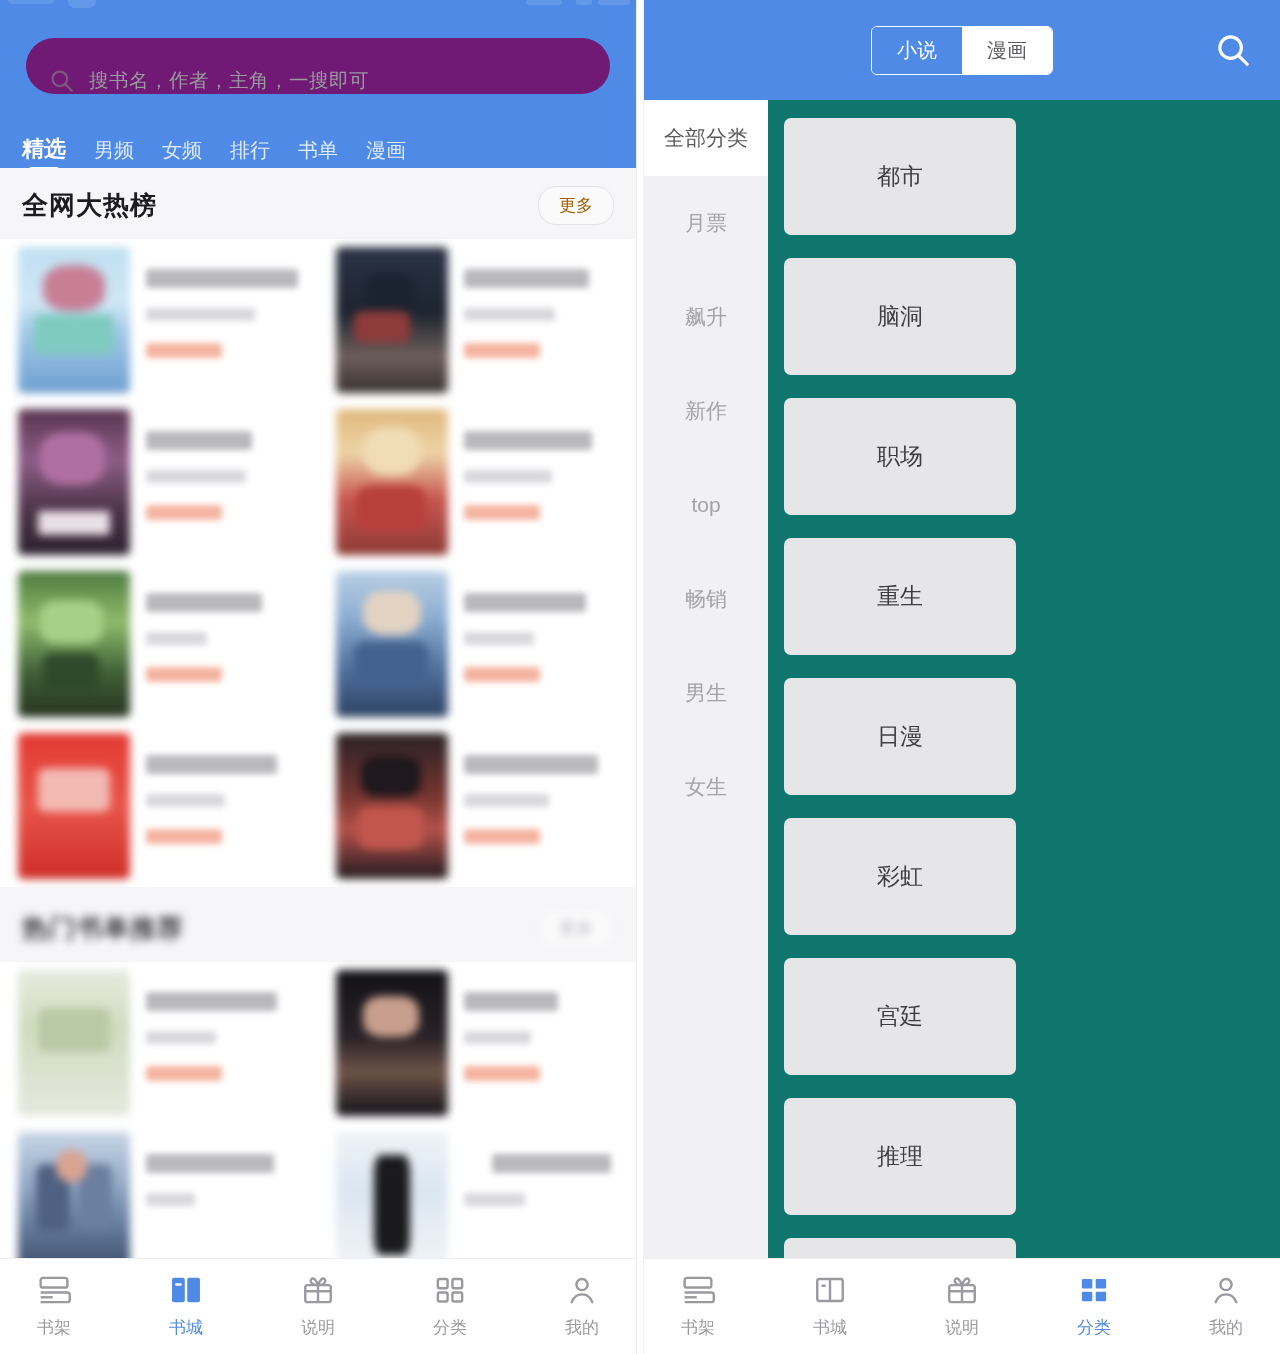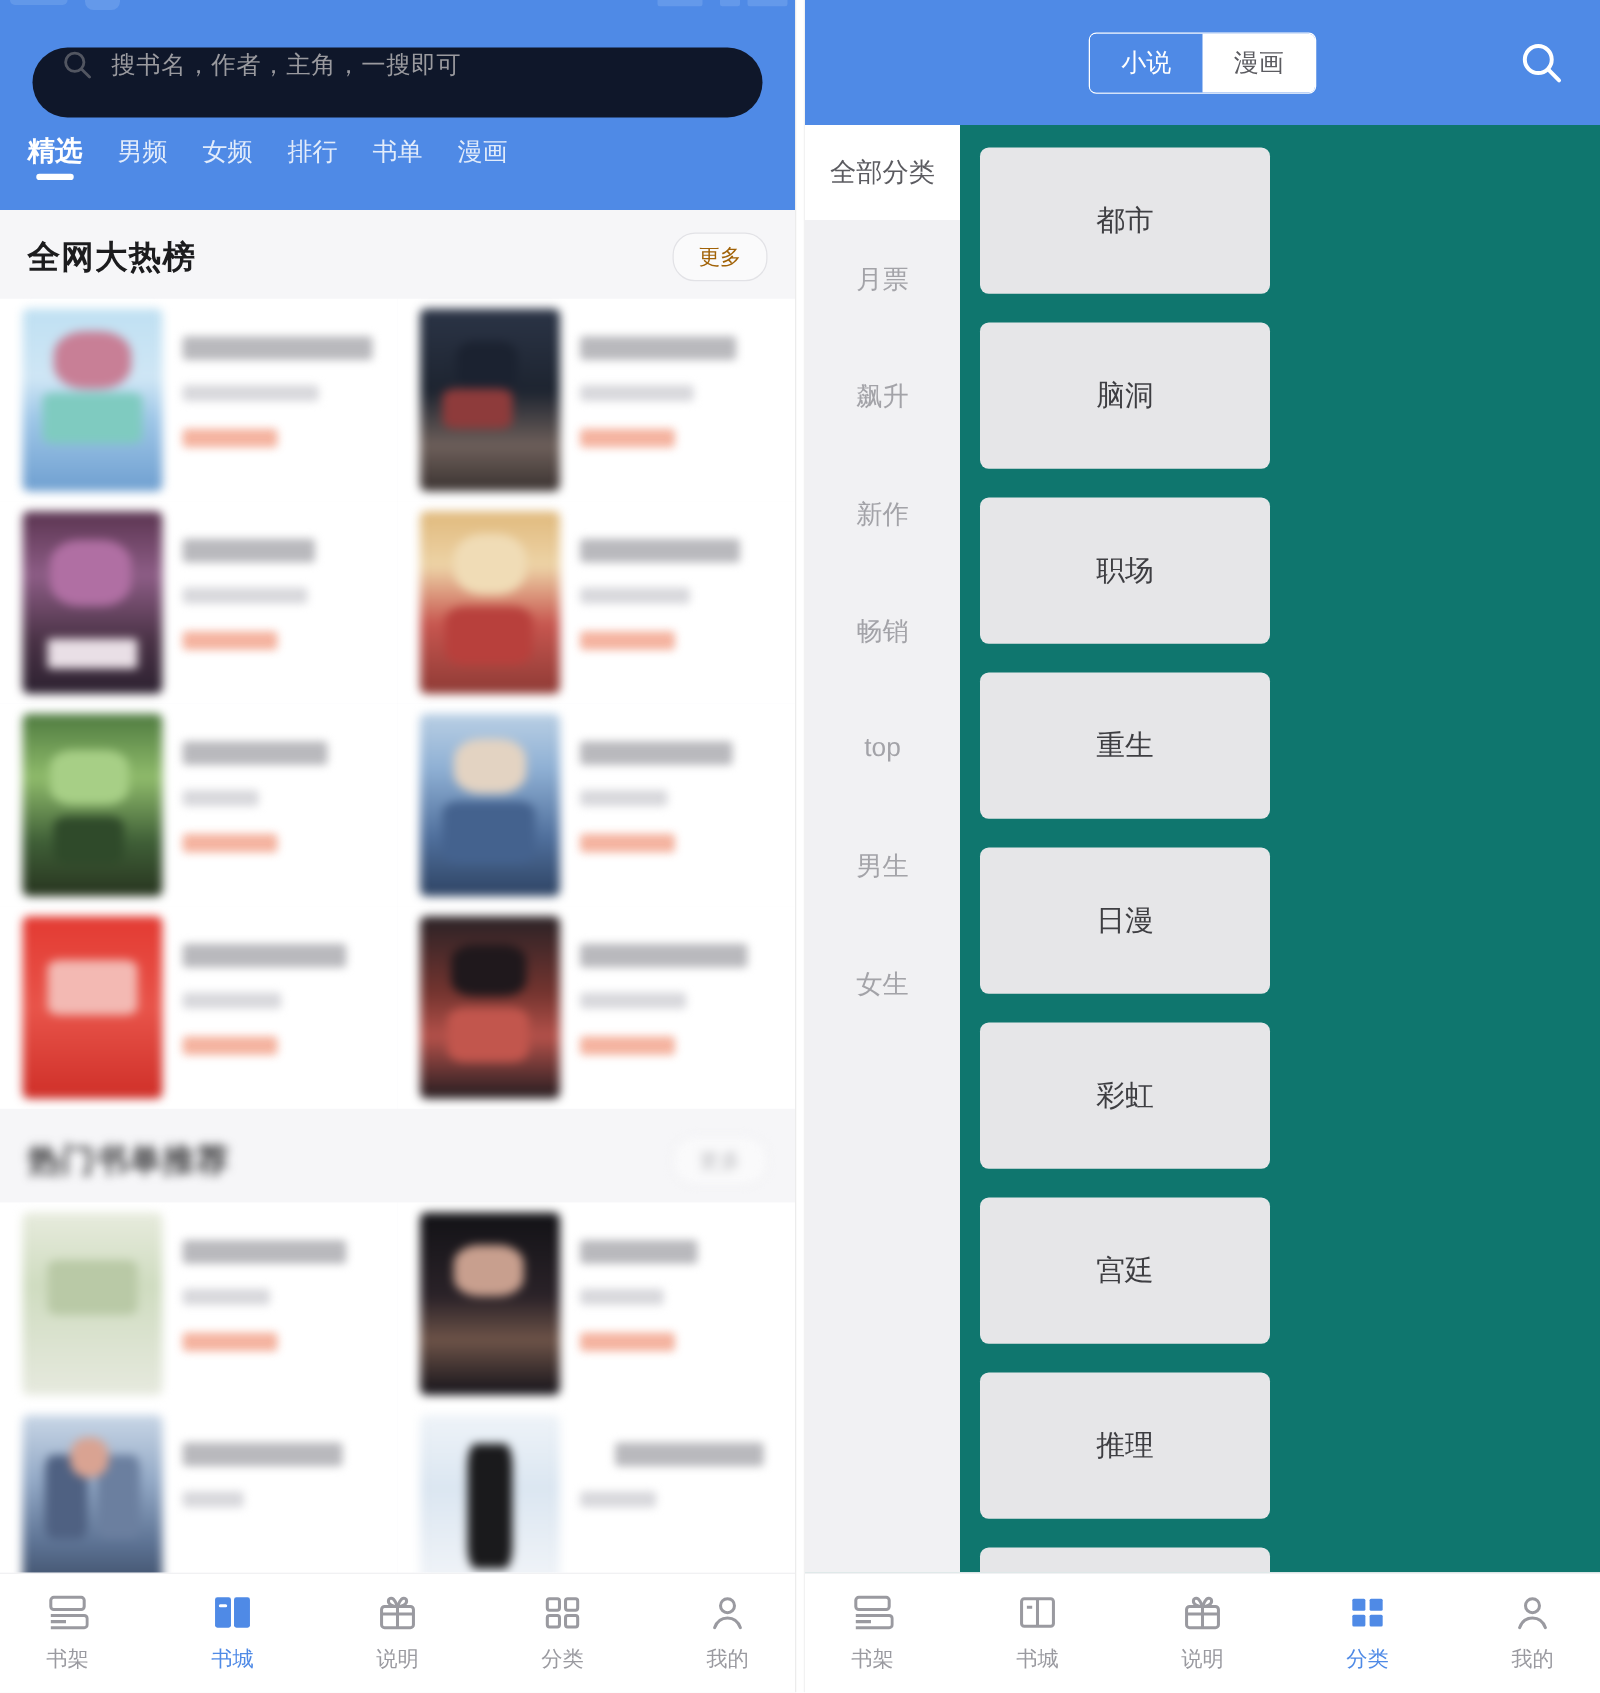--- a/index.html
+++ b/index.html
@@ -34,41 +34,42 @@
   }
   .sb-left { position: absolute; left: 68px; top: -6px; width: 28px; height: 14px; background: #7aa9ee; border-radius: 7px; }
   .sb-left2 { position: absolute; left: 8px; top: -4px; width: 46px; height: 8px; background: #76a6ed; border-radius: 4px; }
   .sb-right1 { position: absolute; right: 74px; top: -4px; width: 36px; height: 9px; background: #79a8ee; border-radius: 2px; }
   .sb-right2 { position: absolute; right: 44px; top: -4px; width: 16px; height: 9px; background: #79a8ee; border-radius: 2px; }
   .sb-right3 { position: absolute; right: 6px; top: -4px; width: 32px; height: 9px; background: #79a8ee; border-radius: 2px; }
 
   .searchbar {
     margin: 24px 26px 0 26px;
     height: 56px;
-    background: #0f172a;
+    background: #701a75;
     border-radius: 28px;
-    display: flex; align-items: flex-start;
+    display: flex; align-items: flex-end;
     padding: 0 22px;
   }
   .search-ico { width: 27px; height: 27px; flex: 0 0 auto; margin-right: 14px; opacity: .55; }
   .search-ph { font-size: 19.5px; color: #9a9a9f; letter-spacing: .5px; }
 
   .l-tabs {
     display: flex; align-items: flex-end;
     padding: 16px 0 0 22px;
     gap: 28px;
     position: relative;
   }
   .l-tab {
     position: relative;
     color: #e2ecfb;
     font-size: 20px;
     padding-bottom: 16px;
     line-height: 1;
     white-space: nowrap;
+    margin-top: 28px;
   }
   .l-tab.active { color: #ffffff; font-weight: bold; font-size: 22px; }
   .l-tab.active::after {
     content: ""; position: absolute;
     left: 50%; transform: translateX(-50%);
     bottom: 4px; width: 30px; height: 5px;
     background: #ffffff; border-radius: 3px;
   }
 
   .l-body { flex: 1 1 auto; overflow: hidden; background: #f6f6f8; position: relative; }
@@ -420,22 +421,22 @@
         <line x1="15.5" y1="15.5" x2="21" y2="21" stroke-linecap="round"></line>
       </svg>
     </div>
 
     <div class="r-body">
       <div class="r-side">
         <div class="side-item active">全部分类</div>
         <div class="side-item">月票</div>
         <div class="side-item">飙升</div>
         <div class="side-item">新作</div>
+        <div class="side-item">top</div>
         <div class="side-item">畅销</div>
-        <div class="side-item">top</div>
         <div class="side-item">男生</div>
         <div class="side-item">女生</div>
       </div>
 
       <div class="r-main">
         <div class="cat-grid">
           <div class="cat-tile">都市</div>
           <div class="cat-tile">脑洞</div>
           <div class="cat-tile">职场</div>
           <div class="cat-tile">重生</div>

